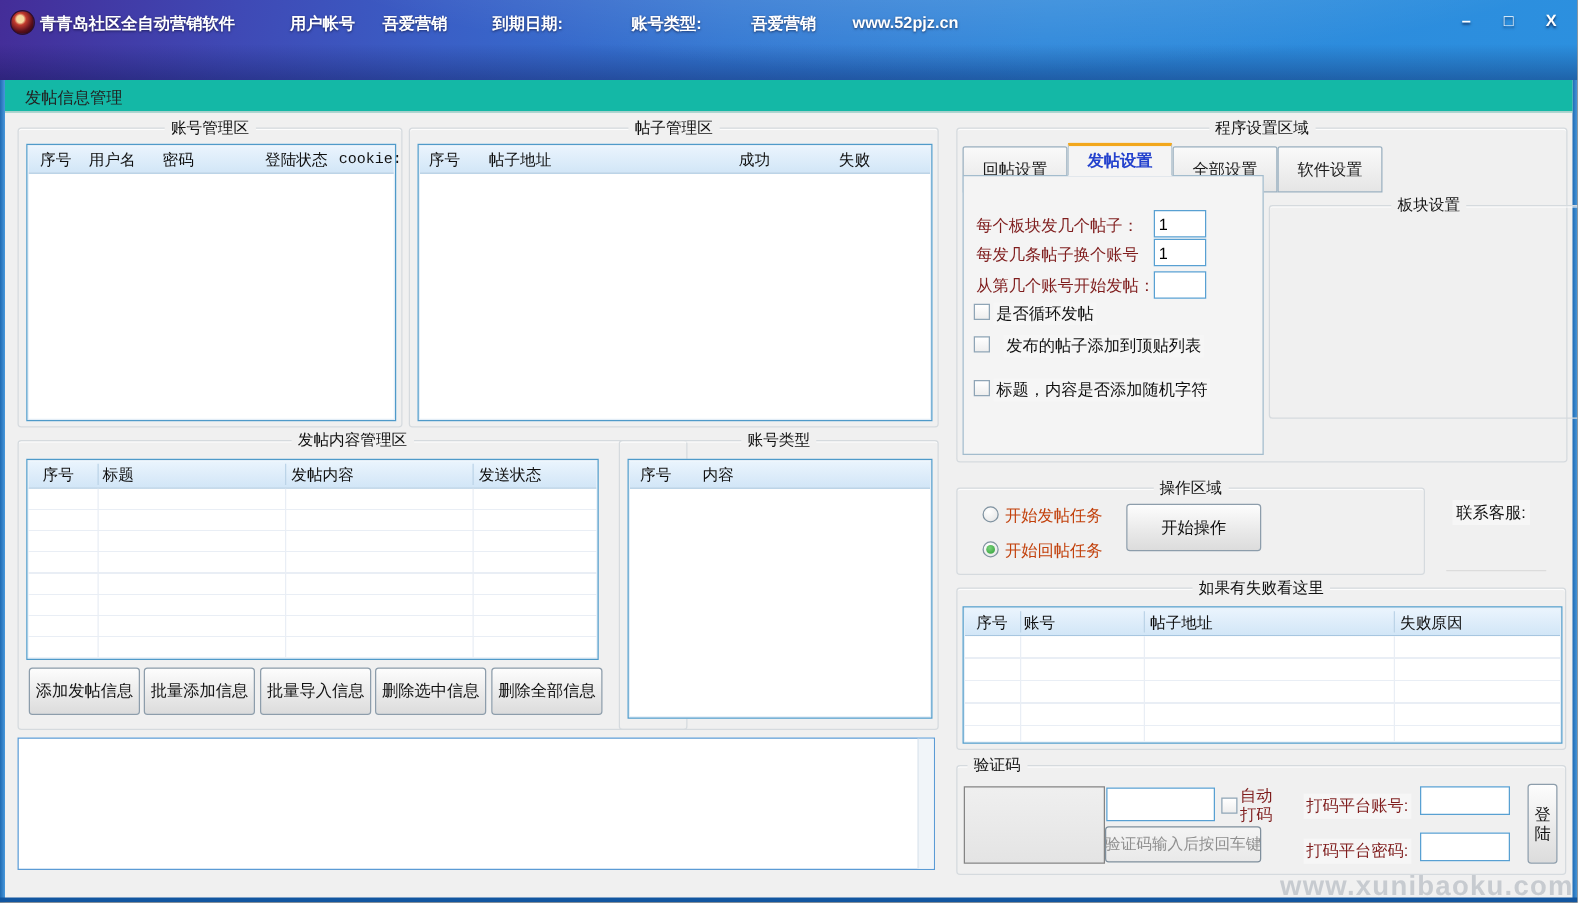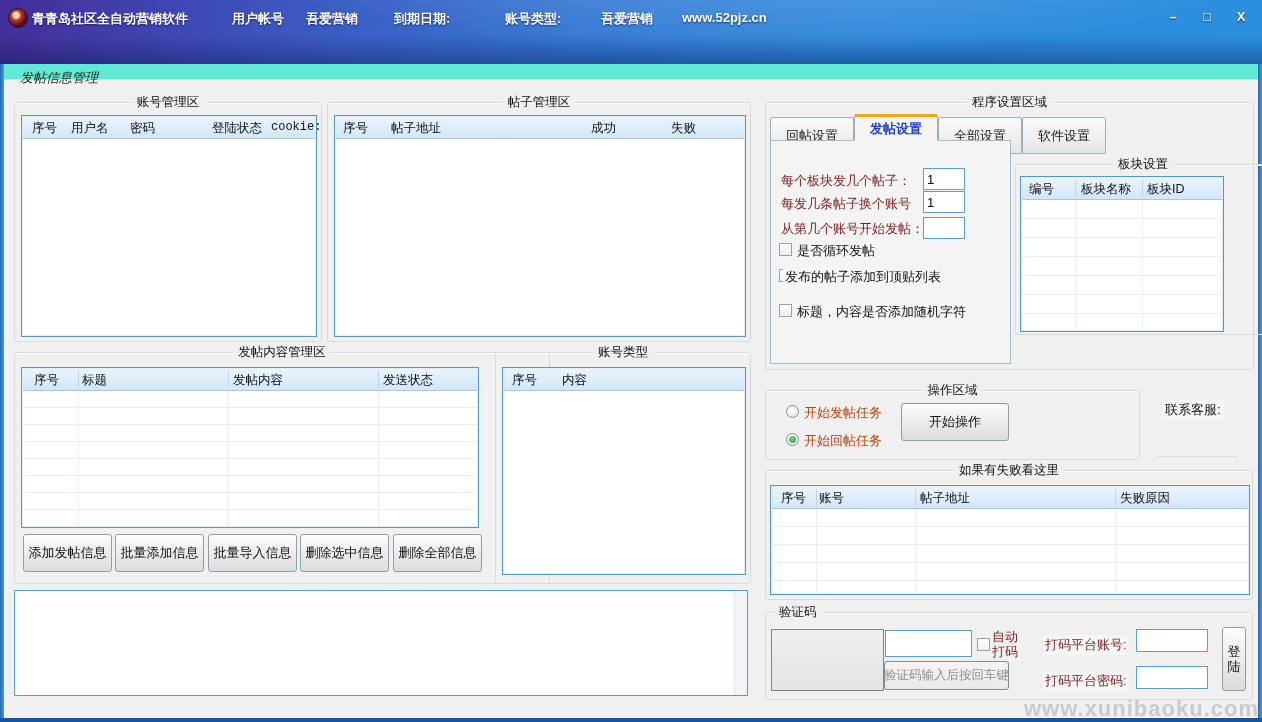--- a/index.html
+++ b/index.html
@@ -17,21 +17,21 @@
     background:radial-gradient(circle at 40% 35%, #f5d9a0 0 18%, #c23b2e 30%, #5a0f1c 62%, #1a0508 100%);
     border:1px solid #2a1030;}
   .winbtn{position:absolute;top:6px;width:26px;height:20px;color:#fff;font-size:13px;font-weight:bold;
     display:flex;align-items:center;justify-content:center;text-shadow:0 1px 2px rgba(0,0,40,.7);cursor:default;}
 
   
   .frame-side{position:absolute;top:64px;bottom:0;width:4px;background:linear-gradient(to right,#1f6ab2,#4898dc);}
   #frame-bottom{position:absolute;left:0;bottom:0;width:1262px;height:4px;background:#1256a0;}
 
   
-  #menubar{position:absolute;left:4px;right:4px;top:64px;height:16px;background:#5eead4;border-bottom:1px solid #d8d8d8;font-style:italic;}
+  #menubar{position:absolute;left:4px;right:4px;top:64px;height:26px;background:#14b8a6;border-bottom:1px solid #d8d8d8;}
   #main-tab{position:absolute;left:10px;top:5px;font-size:13px;color:#222;padding:0 6px;}
 
   
   .gbox{position:absolute;border:1px solid #d5dade;border-radius:3px;box-shadow:inset 0 1px 0 #fdfdfd;}
   .glabel{position:absolute;top:-9px;left:50%;transform:translateX(-50%);background:#f0f0f0;padding:0 5px;font-size:12.5px;color:#111;white-space:nowrap;}
   .glabel.left{left:8px;transform:none;}
 
   
   .tbl{position:absolute;background:#fff;border:1px solid #4f9ac9;box-shadow:0 0 0 1px #e4eef7 inset;}
   .thead{position:absolute;left:1px;right:1px;top:1px;height:22px;background:linear-gradient(#eaf4fd,#d2e6f7);border-bottom:1px solid #a7c6e0;}
@@ -179,40 +179,27 @@
       <span class="flabel" style="left:10px;top:31px">每个板块发几个帖子：</span>
       <input class="inp" style="left: 152px; top: 27px; width: 42px; height: 22px;" value="1">
       <span class="flabel" style="left:10px;top:54px">每发几条帖子换个账号</span>
       <input class="inp" style="left: 152px; top: 50px; width: 42px; height: 22px;" value="1">
       <span class="flabel" style="left:10px;top:79px">从第几个账号开始发帖：</span>
       <input class="inp" style="left: 152px; top: 76px; width: 42px; height: 22px;" value="">
 
       <span class="cb" style="left:8px;top:102px"></span>
       <span class="cblabel" style="left:24px;top:101px">是否循环发帖</span>
       <span class="cb" style="left:8px;top:128px"></span>
-      <span class="cblabel" style="left:12px;top:127px">发布的帖子添加到顶贴列表</span>
+      <span class="cblabel" style="left:32px;top:127px">发布的帖子添加到顶贴列表</span>
       <span class="cb" style="left:8px;top:163px"></span>
       <span class="cblabel" style="left:24px;top:162px">标题，内容是否添加随机字符</span>
     </div>
 
     <div class="gbox" style="left:249px;top:61px;width:256px;height:171px">
       <span class="glabel">板块设置</span>
-      <div class="tbl" style="left:4px;top:11px;width:204px;height:156px">
-        <div class="thead">
-          <span class="th" style="left:7px">编号</span>
-          <span class="th" style="left:59px">板块名称</span>
-          <span class="th" style="left:125px">板块ID</span>
-          <span class="hsep" style="left:53px"></span>
-            <span class="hsep" style="left:120px"></span>
-        </div>
-        <div class="tbody rows19">
-          <span class="vline" style="left:53px"></span>
-            <span class="vline" style="left:120px"></span>
-        </div>
-      </div>
     </div>
   </div>
 
   <div class="gbox" style="left:765px;top:390px;width:375px;height:70px">
     <span class="glabel">操作区域</span>
     <span class="radio" style="left:20px;top:14px"></span>
     <span class="rlabel" style="left:38px;top:13px">开始发帖任务</span>
     <span class="radio sel" style="left:20px;top:42px"></span>
     <span class="rlabel" style="left:38px;top:41px">开始回帖任务</span>
     <div class="btn" style="left:135px;top:12px;width:108px;height:38px">开始操作</div>

